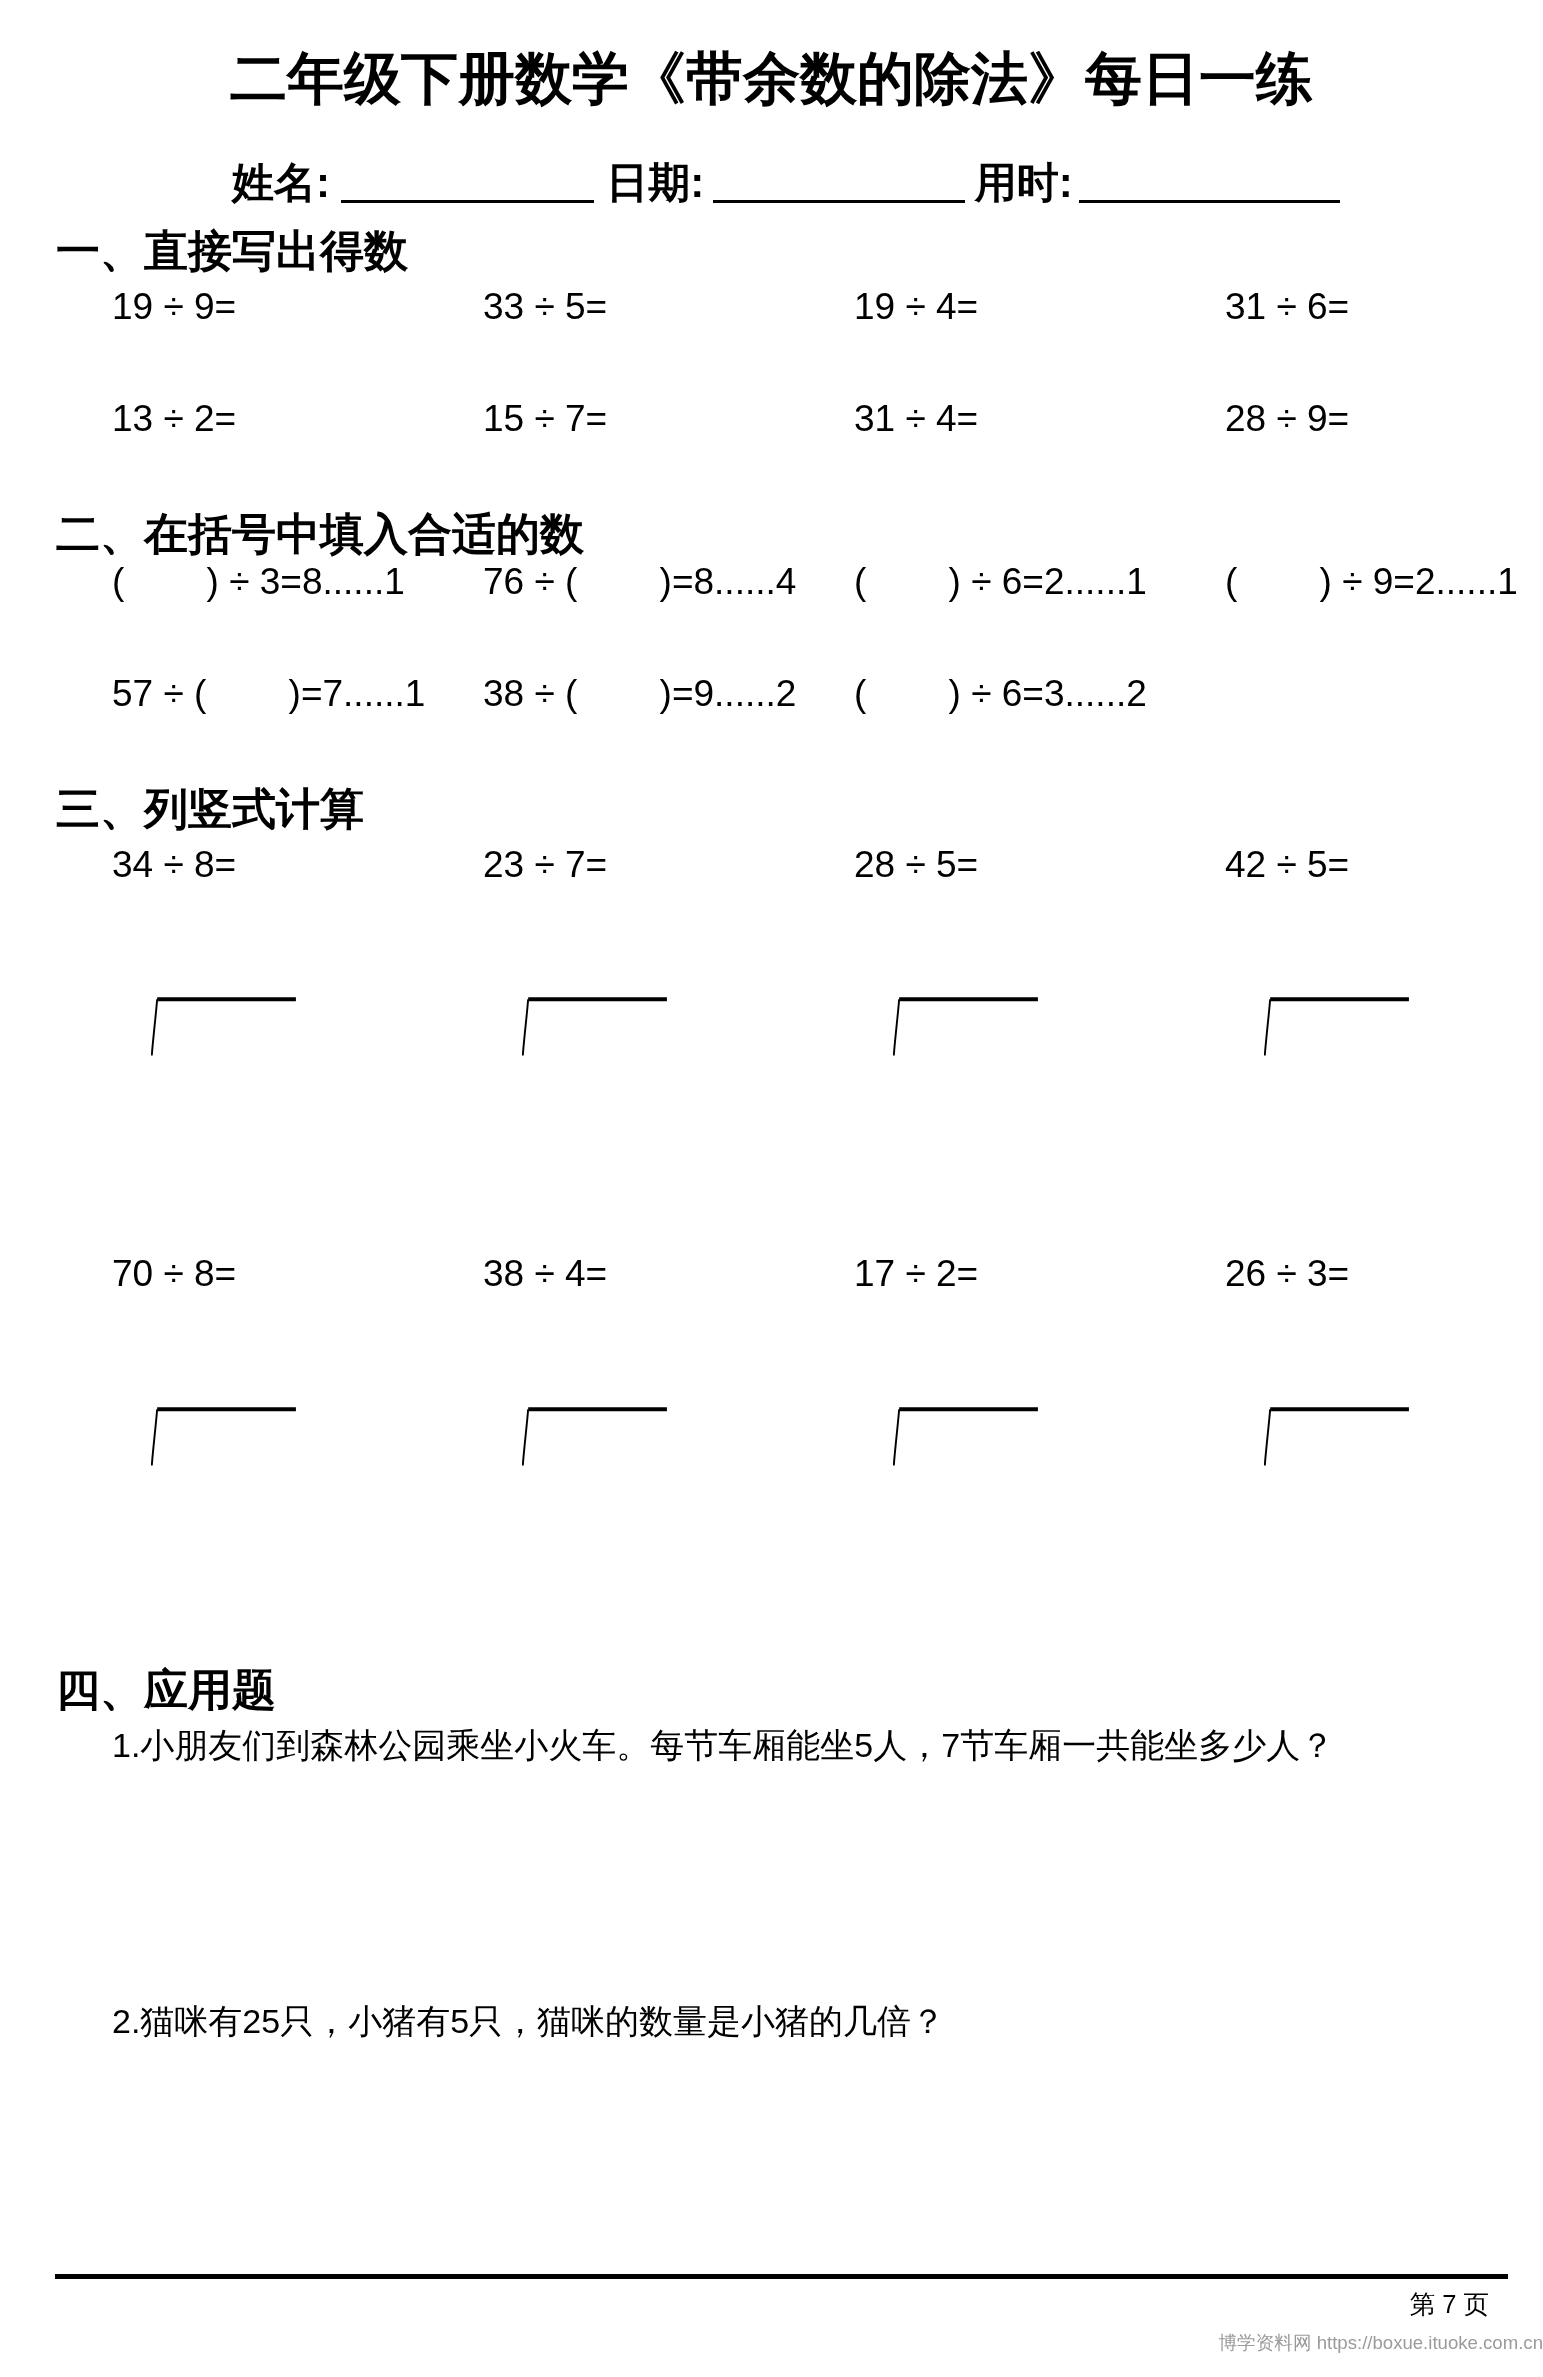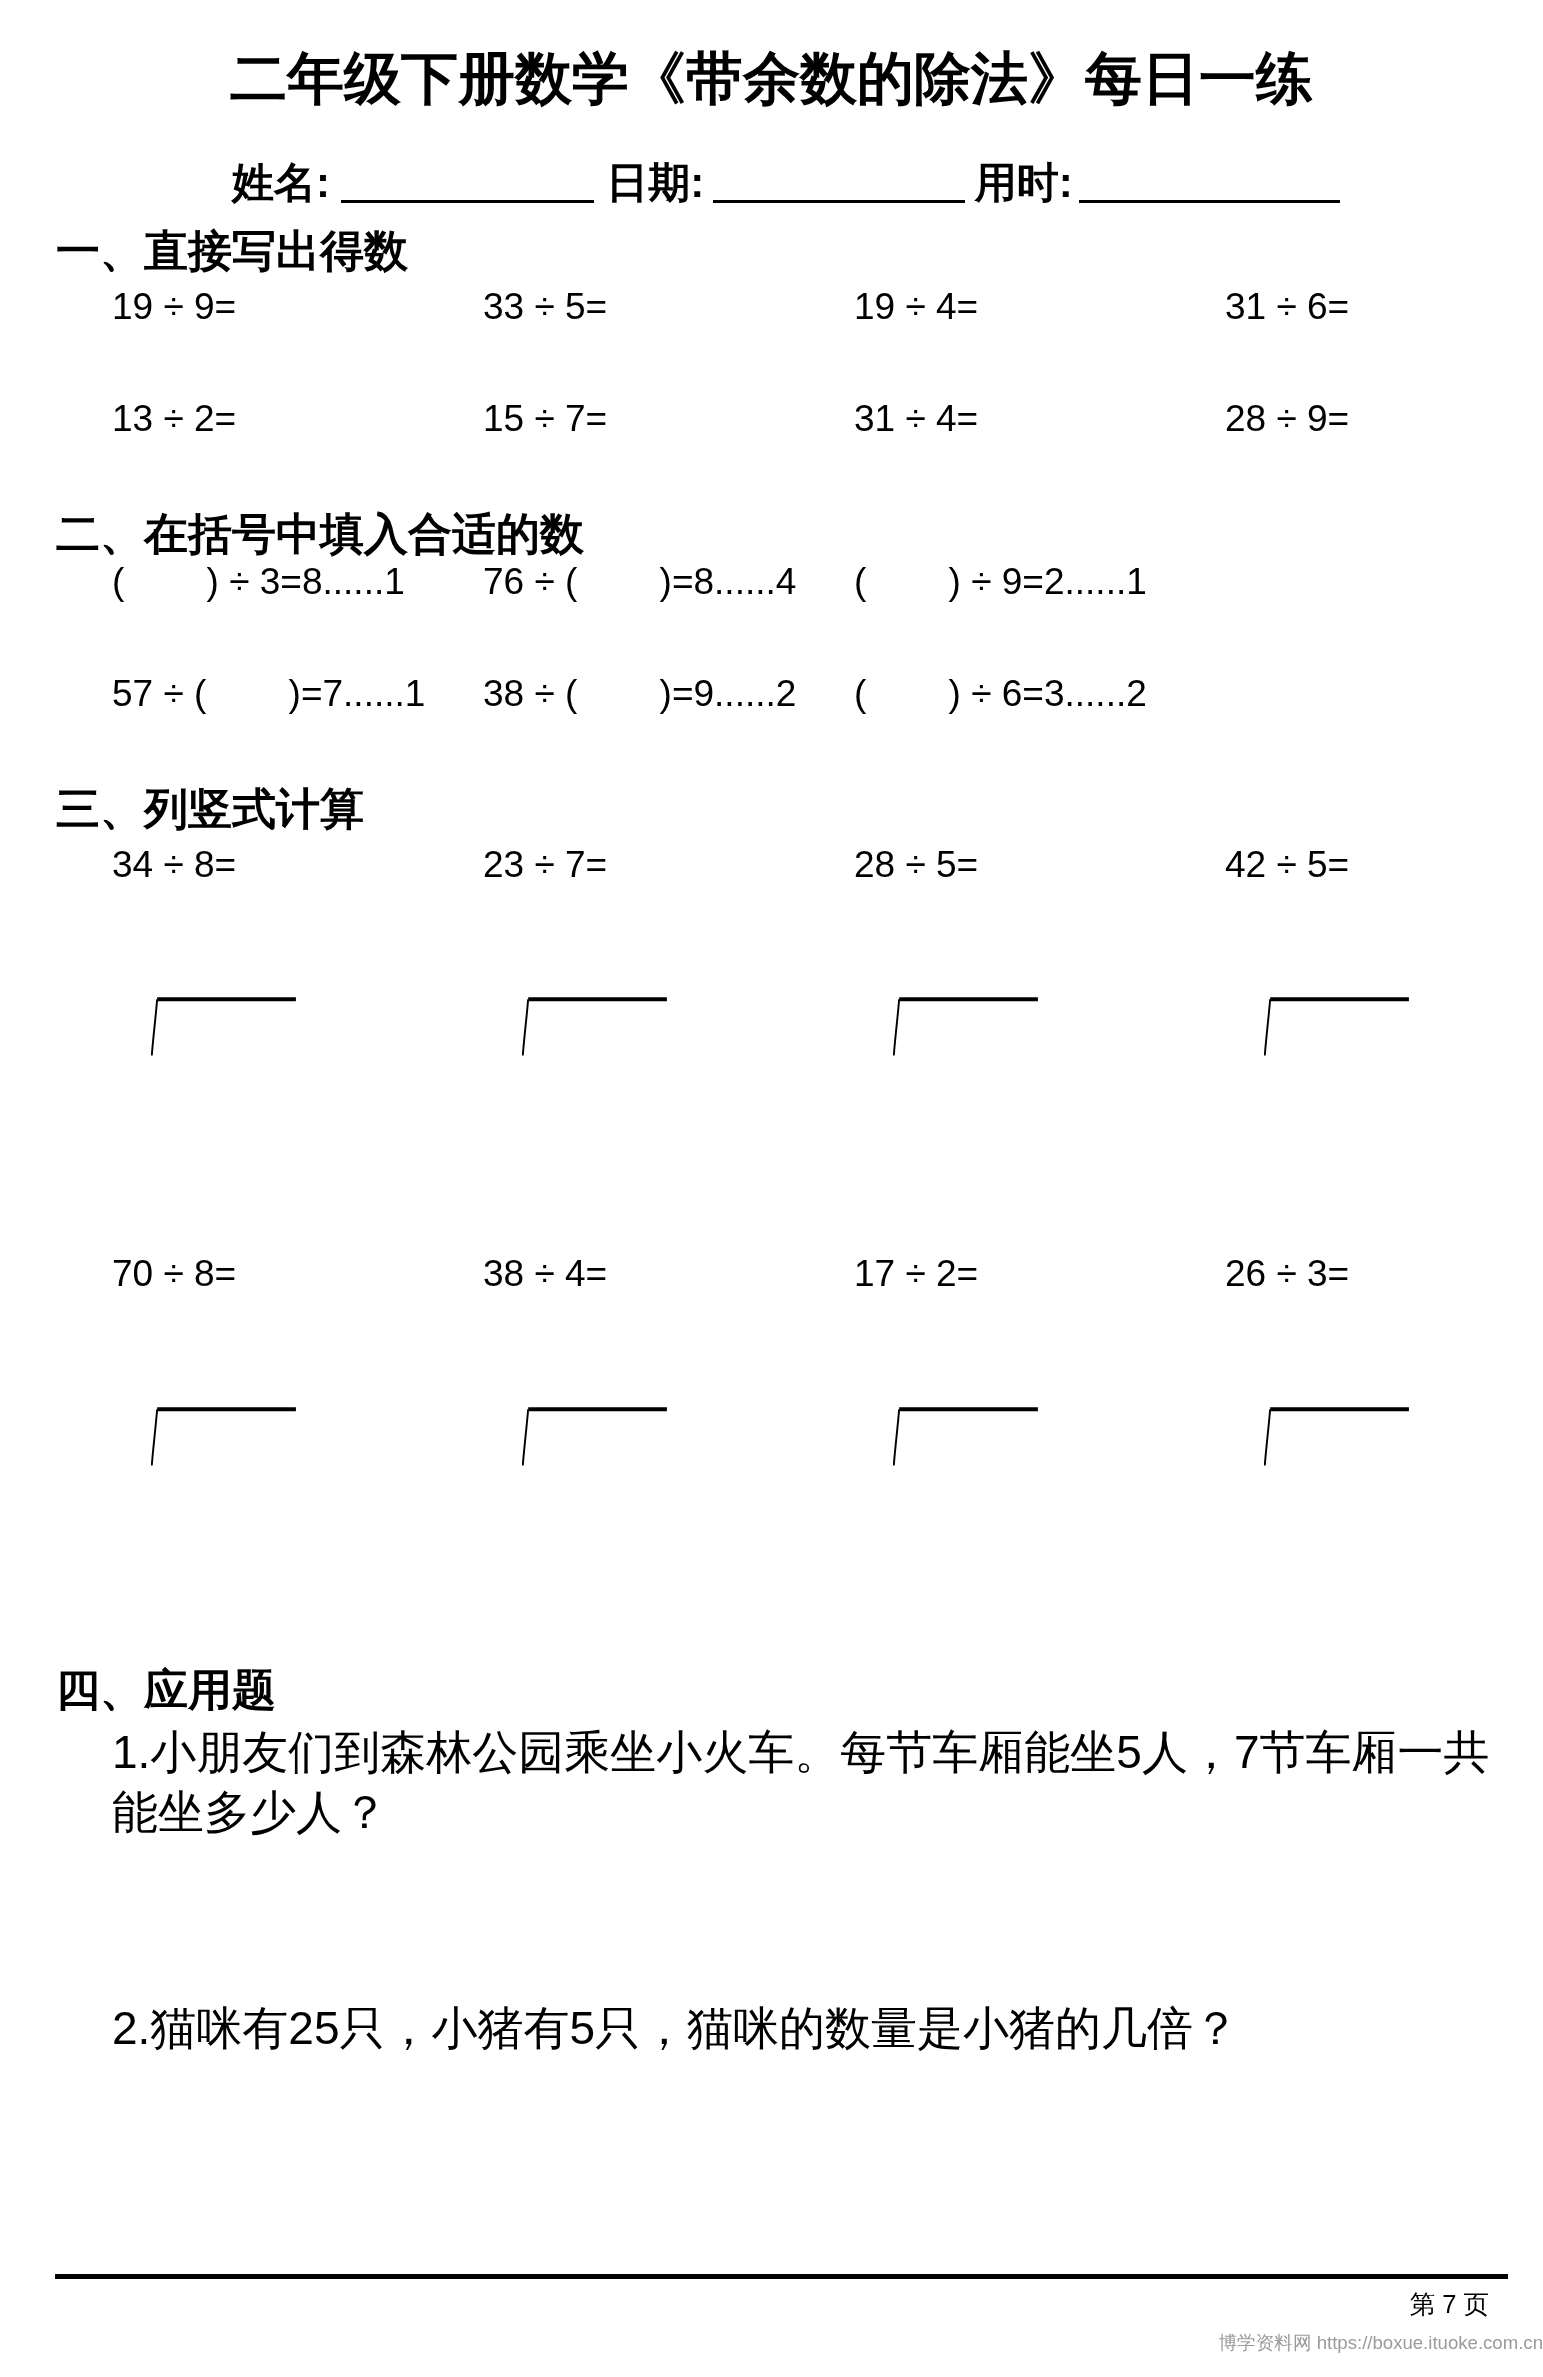--- a/index.html
+++ b/index.html
@@ -61,21 +61,21 @@
   .bracket-row {
     left:151px;
     display:grid;
     grid-template-columns:repeat(4,371px);
   }
   .br1 { top:996px; } .br2 { top:1406px; }
   .bracket-cell svg { display:block; }
 
   .word-problem {
     left:112px; width:1392px;
-    font-size:46px;
+    font-size:34px;
     line-height:1.3;
   }
   .p1 { top:1723px; } .p2 { top:1999px; }
 
   .footer-rule {
     top:2274px; left:55px;
     width:1453px; height:4.6px;
     background:#000;
   }
   .page-number {
@@ -115,20 +115,21 @@
     <span>13 ÷ 2=</span>
     <span>15 ÷ 7=</span>
     <span>31 ÷ 4=</span>
     <span>28 ÷ 9=</span>
   </div>
 
   <div class="abs sec-heading h2">二、在括号中填入合适的数</div>
   <div class="abs row4 s2r1">
     <span>(        ) ÷ 3=8......1</span>
     <span>76 ÷ (        )=8......4</span>
+    <span>(        ) ÷ 6=2......1</span>
     <span>(        ) ÷ 9=2......1</span>
   </div>
   <div class="abs row4 s2r2">
     <span>57 ÷ (        )=7......1</span>
     <span>38 ÷ (        )=9......2</span>
     <span>(        ) ÷ 6=3......2</span>
   </div>
 
   <div class="abs sec-heading h3">三、列竖式计算</div>
   <div class="abs row4 s3r1">

